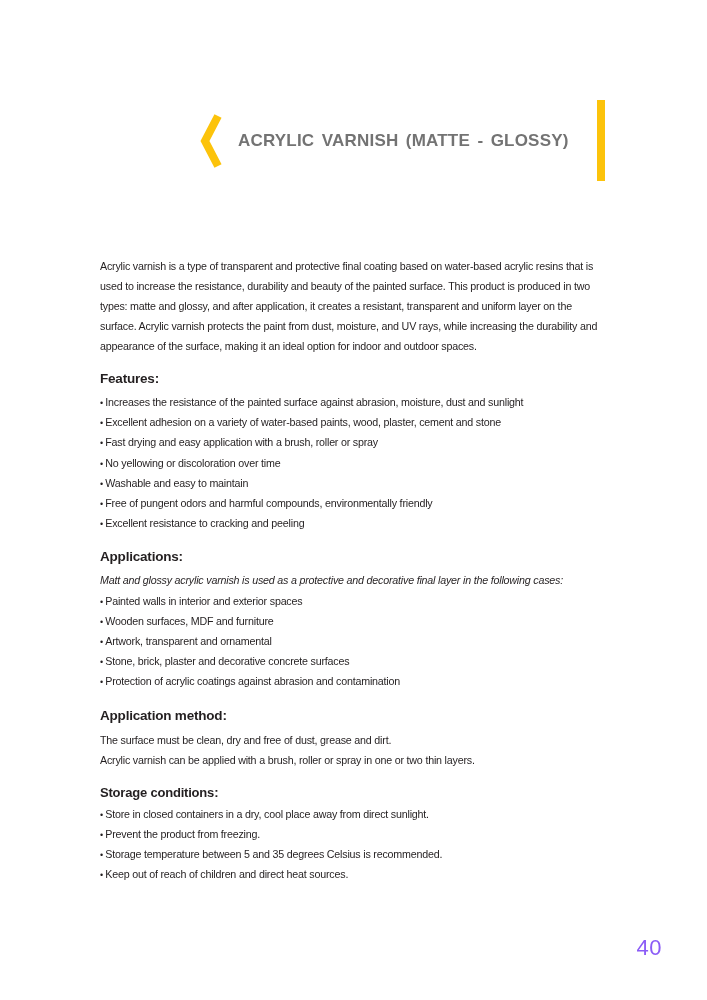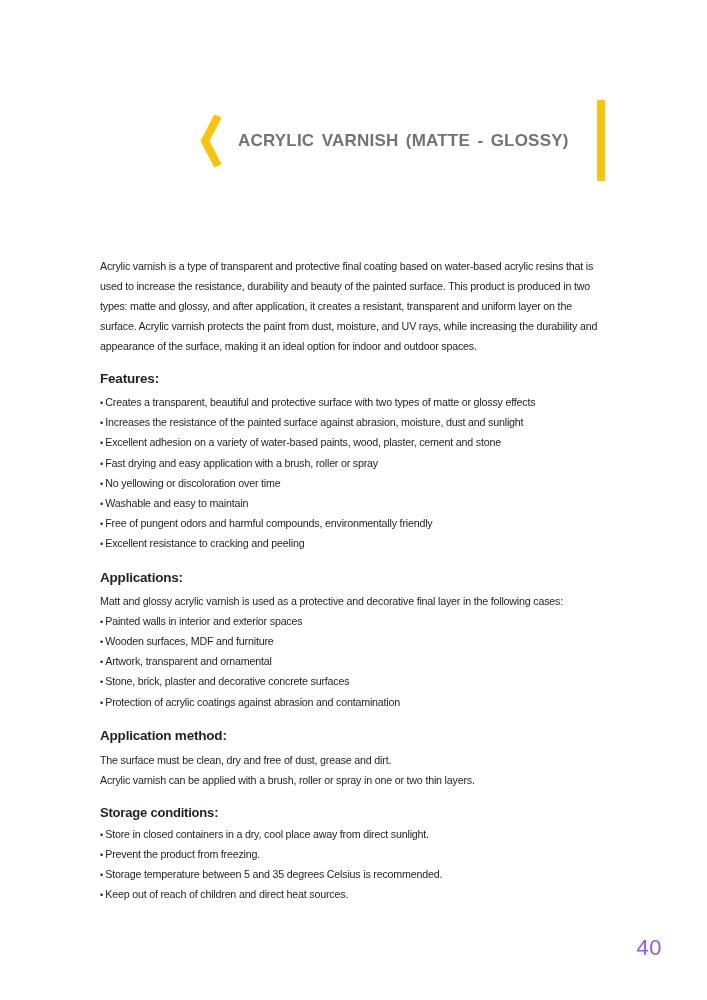--- a/index.html
+++ b/index.html
@@ -77,20 +77,21 @@
   }
   h3.sub-heading {
     font-size: 13px;
     font-weight: bold;
     margin: 16px 0 5px 0;
     line-height: 14px;
   }
   .section-intro {
     margin: 0 0 1px 0;
     line-height: 19.2px;
+    font-style: italic;
   }
   ul.bullets {
     list-style: none;
     margin: 0;
     padding: 0;
   }
   ul.bullets li {
     line-height: 19.2px;
     white-space: nowrap;
   }
@@ -125,21 +126,20 @@
   <div class="accent-bar"></div>
 </div>
 
 <div class="content">
 
   <p class="intro">Acrylic varnish is a type of transparent and protective final coating based on water-based acrylic resins that is used to increase the resistance, durability and beauty of the painted surface. This product is produced in two types: matte and glossy, and after application, it creates a resistant, transparent and uniform layer on the surface. Acrylic varnish protects the paint from dust, moisture, and UV rays, while increasing the durability and appearance of the surface, making it an ideal option for indoor and outdoor spaces.</p>
 
   <section>
     <h2 class="section-heading">Features:</h2>
     <ul class="bullets">
-      <li>Creates a transparent, beautiful and protective surface with two types of matte or glossy effects</li>
       <li>Increases the resistance of the painted surface against abrasion, moisture, dust and sunlight</li>
       <li>Excellent adhesion on a variety of water-based paints, wood, plaster, cement and stone</li>
       <li>Fast drying and easy application with a brush, roller or spray</li>
       <li>No yellowing or discoloration over time</li>
       <li>Washable and easy to maintain</li>
       <li>Free of pungent odors and harmful compounds, environmentally friendly</li>
       <li>Excellent resistance to cracking and peeling</li>
     </ul>
   </section>
 

